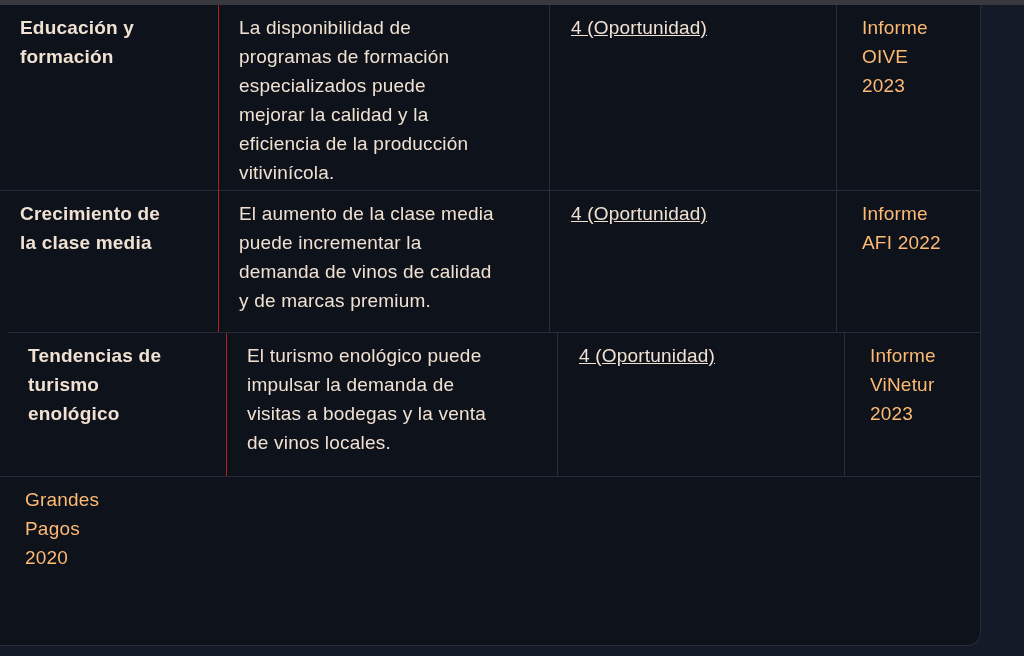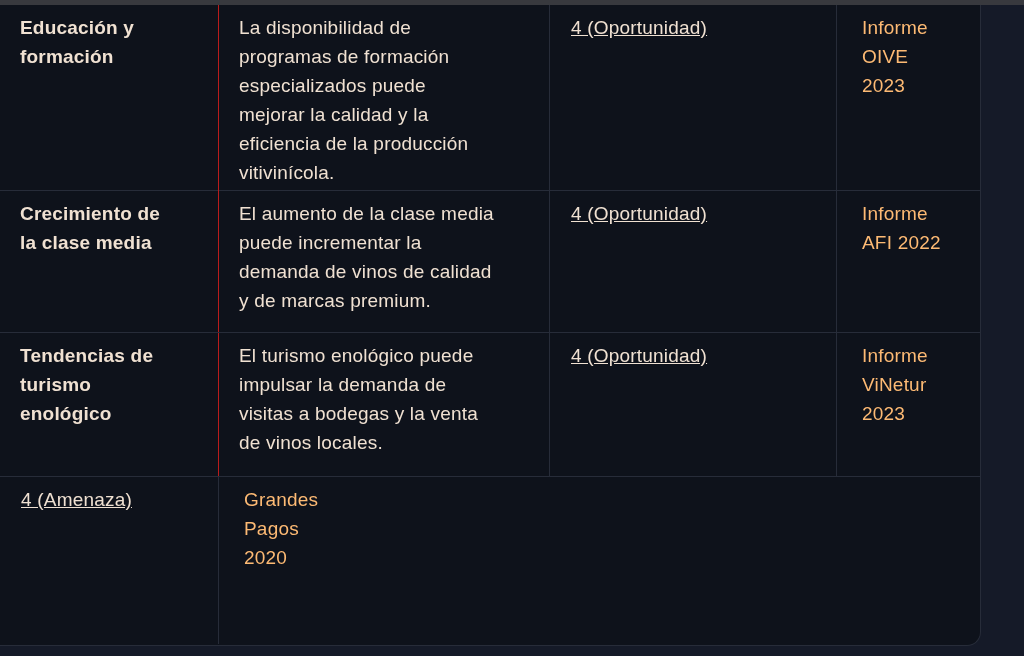--- a/index.html
+++ b/index.html
@@ -30,21 +30,21 @@
     overflow: hidden;
   }
   .row {
     display: grid;
     grid-template-columns: 219px 331px 287px 143px;
     width: 980px;
   }
   .row + .row { border-top: 1px solid #272c39; }
   .r0 { height: 185px; }
   .r1 { height: 142px; }
-  .r2 { height: 144px; }
+  .r2 { height: 144px; margin-left: 8px; }
   .r3 { height: 168px; }
   .cell {
     display: flex;
     align-items: flex-start;
     font-size: 19px;
     line-height: 29px;
     letter-spacing: 0.2px;
     color: #f0e1d2;
   }
   .cell span, .cell a { white-space: pre-line; }
@@ -137,23 +137,20 @@
       <span>4 (Oportunidad)</span>
     </div>
     <div class="cell c-source">
       <a>Informe
 ViNetur
 2023</a>
     </div>
   </div>
 
   <div class="row r3">
-    <div class="cell c-impact">
-      <span>4 (Amenaza)</span>
-    </div>
     <div class="cell c-source">
       <a>Grandes
 Pagos
 2020</a>
     </div>
   </div>
 
 </div>
 
 </body></html>

